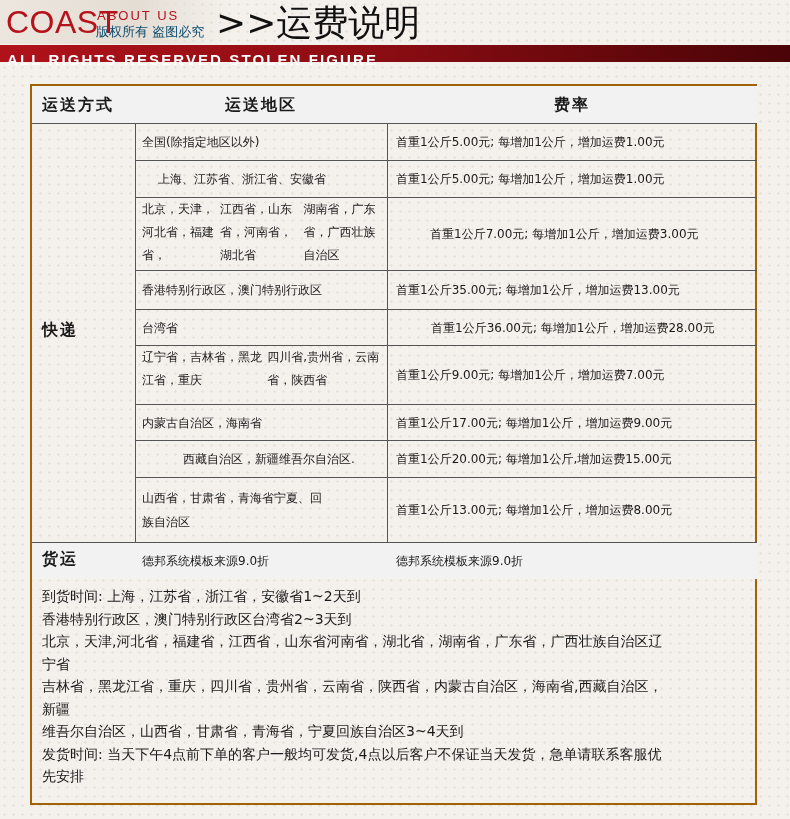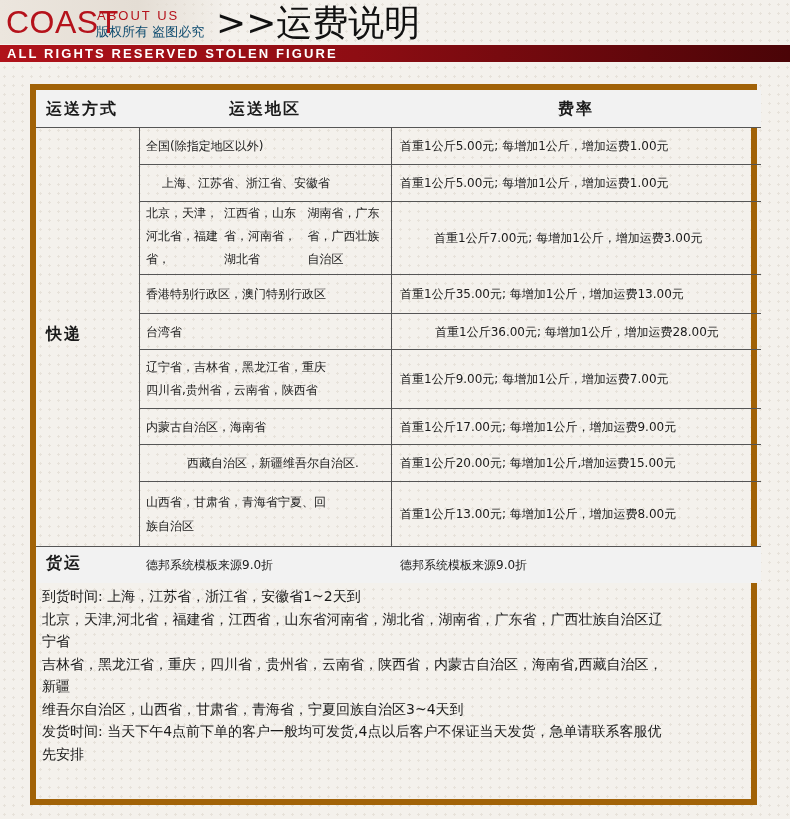--- a/index.html
+++ b/index.html
@@ -17,23 +17,23 @@
     background: linear-gradient(90deg, #ece6de 0%, #e4ddd4 60%, rgba(228,221,212,0) 100%);
   }
   .coast { position:absolute; left:6px; top:5px; font-family:"Liberation Sans", sans-serif; font-size:32px; color:#b5121b; letter-spacing:0.5px; line-height:34px; }
   .about { position:absolute; left:97px; top:9px; font-family:"Liberation Sans", sans-serif; font-size:13px; letter-spacing:2px; color:#b5121b; line-height:14px; }
   .rights-cn { position:absolute; left:96px; top:24px; font-size:13px; color:#0c4a6e; line-height:16px; }
   .title { position:absolute; left:216px; top:2px; font-size:36px; line-height:42px; color:#111; font-weight:normal; }
   .redbar {
     position:absolute; left:0; top:45px; width:790px; height:17px;
     background: linear-gradient(90deg, #b0121a 0%, #8e0d13 45%, #4a0407 100%);
   }
-  .redbar span { position:absolute; left:7px; top:1px; font-family:"Liberation Sans", sans-serif; font-weight:bold; font-size:13px; letter-spacing:2.1px; color:#fff; line-height:15px; }
+  .redbar span { position:absolute; left:7px; top:7px; font-family:"Liberation Sans", sans-serif; font-weight:bold; font-size:15px; letter-spacing:2.1px; color:#fff; line-height:15px; }
 
-  .box { position:absolute; left:30px; top:84px; width:727px; height:721px; border:6px solid #a16207; box-sizing:border-box; }
+  .box { position:absolute; left:30px; top:84px; width:727px; height:721px; border:2px solid #a16207; box-sizing:border-box; }
   .cell { position:absolute; box-sizing:border-box; font-size:12px; line-height:22px; }
   .hdr { background:#f2f2f2; font-size:16px; font-weight:bold; display:flex; align-items:center; letter-spacing:2px; }
   .hline { position:absolute; height:1px; background:#555; }
   .vline { position:absolute; width:1px; background:#555; }
   .region { padding-left:7px; display:flex; align-items:center; }
   .rate { padding-left:9px; display:flex; align-items:center; white-space:nowrap; }
   .notes { position:absolute; left:42px; top:585px; width:715px; font-size:14px; line-height:22.5px; }
   .notes div { white-space:pre; }
 </style>
 </head>
@@ -104,21 +104,21 @@
   <div class="hline" style="left:103px;top:223px;width:622px;"></div>
 
   <div class="cell region" style="left:103px;top:224px;width:252px;height:35px;">
       <span>台湾省</span>
     </div>
   <div class="cell rate" style="left:374px;top:224px;width:370px;height:35px;margin-left:16px;">
       <span>首重1公斤36.00元; 每增加1公斤，增加运费28.00元</span>
     </div>
   <div class="hline" style="left:103px;top:259px;width:622px;"></div>
 
-  <div class="cell region" style="left:103px;top:260px;width:252px;height:58px;flex-direction:column;align-items:flex-start;justify-content:center;line-height:23px;">
+  <div class="cell region" style="left:103px;top:260px;width:252px;height:58px;flex-direction:row;align-items:flex-start;justify-content:center;line-height:23px;">
     <span>辽宁省，吉林省，黑龙江省，重庆</span>
     <span>四川省,贵州省，云南省，陕西省</span>
   </div>
   <div class="cell rate" style="left:355px;top:260px;width:370px;height:58px;">
       <span>首重1公斤9.00元; 每增加1公斤，增加运费7.00元</span>
     </div>
   <div class="hline" style="left:103px;top:318px;width:622px;"></div>
 
   <div class="cell region" style="left:103px;top:319px;width:252px;height:35px;">
       <span>内蒙古自治区，海南省</span>
@@ -150,20 +150,21 @@
   <div class="cell region" style="left:103px;top:457px;width:252px;height:36px;">
       <span>德邦系统模板来源9.0折</span>
     </div>
   <div class="cell rate" style="left:355px;top:457px;width:370px;height:36px;">
       <span>德邦系统模板来源9.0折</span>
     </div>
 </div>
 
 <div class="notes">
   <div>到货时间: 上海，江苏省，浙江省，安徽省1~2天到</div>
+  <div>香港特别行政区，澳门特别行政区台湾省2~3天到</div>
   <div>北京，天津,河北省，福建省，江西省，山东省河南省，湖北省，湖南省，广东省，广西壮族自治区辽</div>
   <div>宁省</div>
   <div>吉林省，黑龙江省，重庆，四川省，贵州省，云南省，陕西省，内蒙古自治区，海南省,西藏自治区，</div>
   <div>新疆</div>
   <div>维吾尔自治区，山西省，甘肃省，青海省，宁夏回族自治区3~4天到</div>
   <div>发货时间: 当天下午4点前下单的客户一般均可发货,4点以后客户不保证当天发货，急单请联系客服优</div>
   <div>先安排</div>
 </div>
 
 </body></html>

